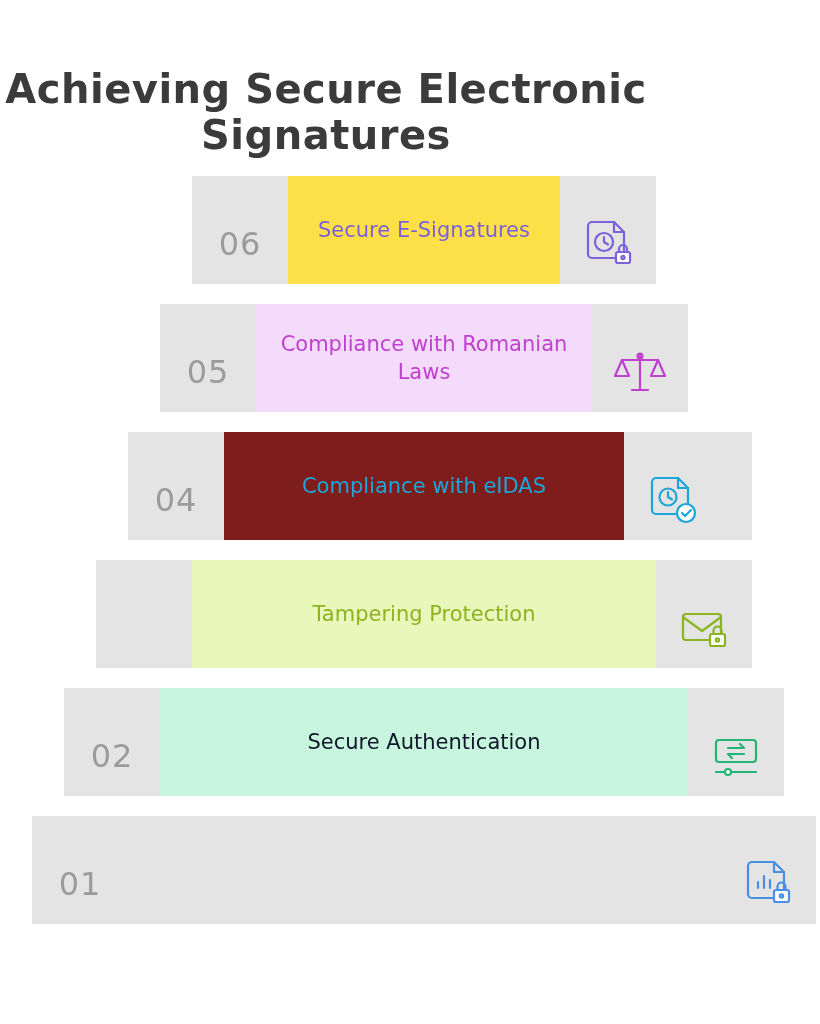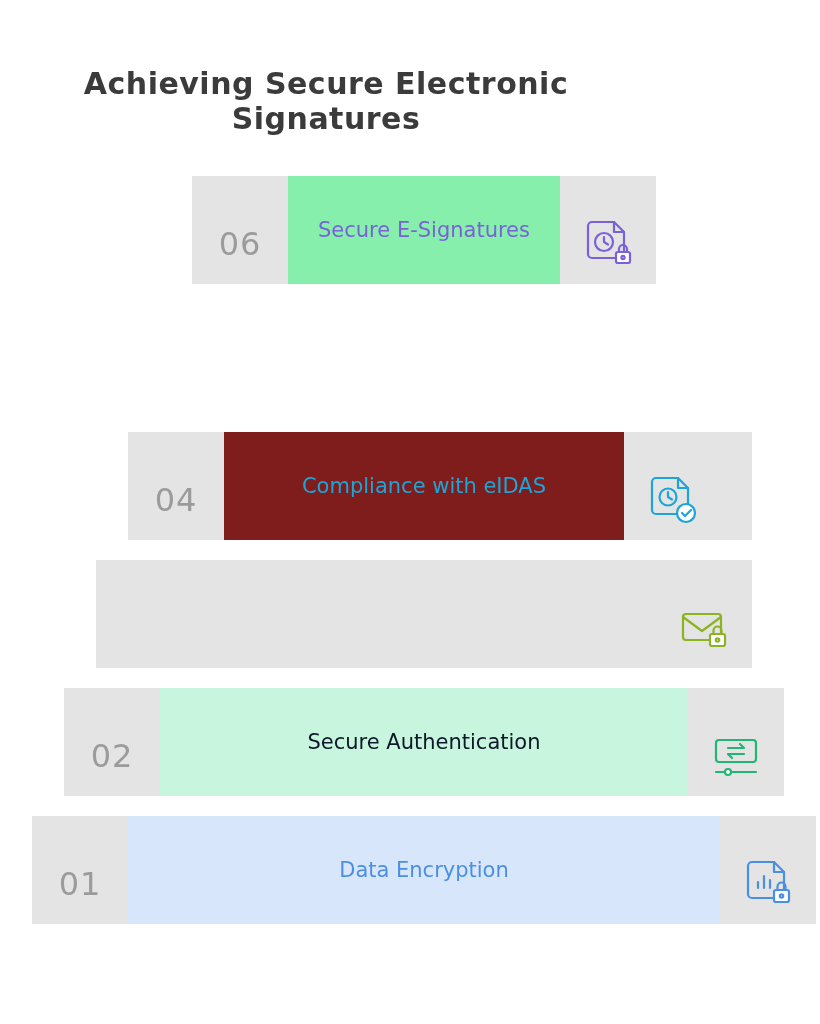--- a/index.html
+++ b/index.html
@@ -19,21 +19,21 @@
     height: 1024px;
     background: #ffffff;
   }
   .title {
     position: absolute;
     top: 66px;
     left: 0;
     width: 652px;
     text-align: center;
     font-family: "DejaVu Sans", sans-serif;
-    font-size: 30px;
+    font-size: 40px;
     font-weight: bold;
     color: #3b3b3b;
     letter-spacing: 0.5px;
   }
   .pyramid {
     position: absolute;
     top: 176px;
     left: 14px;
     width: 820px;
     height: 768px;
@@ -104,36 +104,55 @@
 <div class="page">
 
   <div class="title">Achieving Secure Electronic Signatures</div>
 
   <div class="pyramid">
 
     <div class="step" style="left:178px; top:0px; width:464px;">
       <div class="shelf"></div>
       <div class="body"></div>
       <div class="num" style="width:96px;">06</div>
-      <div class="panel" style="left:96px; width:272px; background:#86efac;">
+      <div class="panel" style="left:96px; width:272px; background:#fde047;">
         <span class="label" style="color:#7b61d9;">Secure E-Signatures</span>
       </div>
       <div class="icon" style="left:368px; width:96px;">
         <svg width="56" height="56" viewBox="0 0 56 56" fill="none" stroke="#7b61d9" stroke-width="2.2" stroke-linecap="round" stroke-linejoin="round">
           <path d="M12 6 h22 l10 10 v22 a4 4 0 0 1 -4 4 h-28 a4 4 0 0 1 -4 -4 v-28 a4 4 0 0 1 4 -4 z"></path>
           <path d="M34 6 v10 h10"></path>
           <circle cx="24" cy="26" r="9"></circle>
           <path d="M24 21 v5 l4 2.5"></path>
           <rect x="36" y="36" width="14" height="11" rx="2" fill="#ffffff"></rect>
           <path d="M39 36 v-3 a4 4 0 0 1 8 0 v3"></path>
           <circle cx="43" cy="41.5" r="1.6"></circle>
         </svg>
       </div>
     </div>
 
+    <div class="step" style="left:146px; top:128px; width:528px;">
+      <div class="shelf"></div>
+      <div class="body"></div>
+      <div class="num" style="width:96px;">05</div>
+      <div class="panel" style="left:96px; width:336px; background:#f4dbfb;">
+        <span class="label" style="color:#c040cf;">Compliance with Romanian Laws</span>
+      </div>
+      <div class="icon" style="left:432px; width:96px;">
+        <svg width="56" height="56" viewBox="0 0 56 56" fill="none" stroke="#c040cf" stroke-width="2.2" stroke-linecap="round" stroke-linejoin="round">
+          <path d="M28 10 v36"></path>
+          <path d="M10 16 h36"></path>
+          <path d="M28 46 h0"></path>
+          <path d="M20 46 h16"></path>
+          <path d="M10 16 l-7 16 h14 z"></path>
+          <path d="M46 16 l-7 16 h14 z"></path>
+          <circle cx="28" cy="12" r="2.5"></circle>
+        </svg>
+      </div>
+    </div>
 
     <div class="step" style="left:114px; top:256px; width:592px;padding-left:32px;">
       <div class="shelf"></div>
       <div class="body"></div>
       <div class="num" style="width:96px;">04</div>
       <div class="panel" style="left:96px; width:400px; background:#7f1d1d;">
         <span class="label" style="color:#1ca5d8;">Compliance with eIDAS</span>
       </div>
       <div class="icon" style="left:496px; width:96px;">
         <svg width="56" height="56" viewBox="0 0 56 56" fill="none" stroke="#1ca5d8" stroke-width="2.2" stroke-linecap="round" stroke-linejoin="round">
@@ -143,20 +162,23 @@
           <path d="M24 20 v5 l4 2.5"></path>
           <circle cx="42" cy="41" r="9" fill="#ffffff"></circle>
           <path d="M38 41 l3 3 l6 -6"></path>
         </svg>
       </div>
     </div>
 
     <div class="step" style="left:82px; top:384px; width:656px;">
       <div class="shelf"></div>
       <div class="body"></div>
+      <div class="panel" style="left:96px; width:464px; background:#e9f7bb;">
+        <span class="label" style="color:#8cb320;">Tampering Protection</span>
+      </div>
       <div class="icon" style="left:560px; width:96px;">
         <svg width="56" height="56" viewBox="0 0 56 56" fill="none" stroke="#8cb320" stroke-width="2.2" stroke-linecap="round" stroke-linejoin="round">
           <rect x="7" y="14" width="38" height="26" rx="3"></rect>
           <path d="M7 17 l19 14 l19 -14"></path>
           <rect x="34" y="34" width="15" height="12" rx="2" fill="#ffffff"></rect>
           <path d="M37.5 34 v-3.5 a4 4 0 0 1 8 0 v3.5"></path>
           <circle cx="41.5" cy="40" r="1.7"></circle>
         </svg>
       </div>
     </div>
@@ -176,23 +198,20 @@
           <path d="M8 44 h40"></path>
           <circle cx="20" cy="44" r="3" fill="#ffffff"></circle>
         </svg>
       </div>
     </div>
 
     <div class="step" style="left:18px; top:640px; width:784px;">
       <div class="shelf"></div>
       <div class="body"></div>
       <div class="num" style="width:96px;">01</div>
-      <div class="panel" style="left:96px; width:592px; background:#d8e6fb;">
-        <span class="label" style="color:#4a90e2;">Data Encryption</span>
-      </div>
       <div class="icon" style="left:688px; width:96px;">
         <svg width="56" height="56" viewBox="0 0 56 56" fill="none" stroke="#4a90e2" stroke-width="2.2" stroke-linecap="round" stroke-linejoin="round">
           <path d="M12 6 h22 l10 10 v22 a4 4 0 0 1 -4 4 h-28 a4 4 0 0 1 -4 -4 v-28 a4 4 0 0 1 4 -4 z"></path>
           <path d="M34 6 v10 h10"></path>
           <path d="M18 32 v-6"></path>
           <path d="M24 32 v-12"></path>
           <path d="M30 32 v-8"></path>
           <rect x="34" y="34" width="15" height="12" rx="2" fill="#ffffff"></rect>
           <path d="M37.5 34 v-3.5 a4 4 0 0 1 8 0 v3.5"></path>
           <circle cx="41.5" cy="40" r="1.7"></circle>

